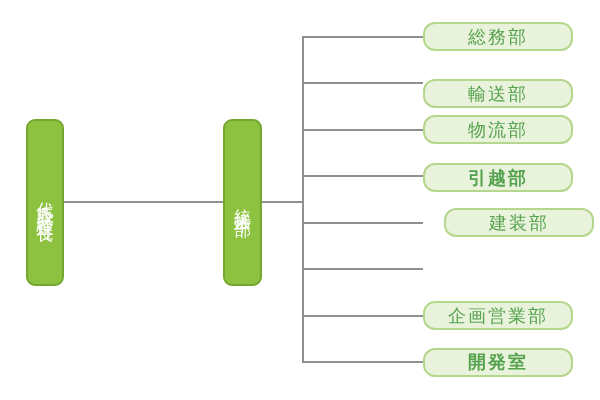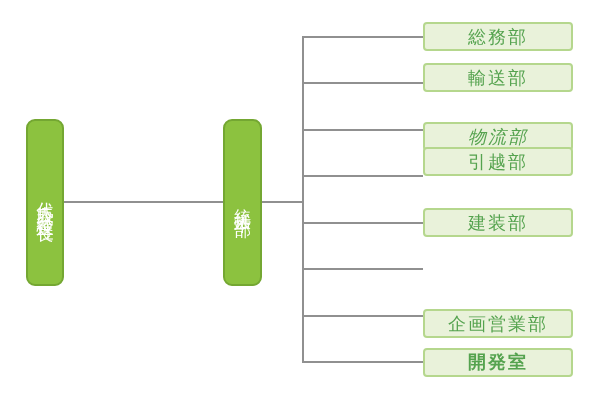--- a/index.html
+++ b/index.html
@@ -53,35 +53,35 @@
   .b1 { top: 35.5px; }  .b2 { top: 82px; }    .b3 { top: 128.5px; } .b4 { top: 175px; }
   .b5 { top: 221.5px; } .b6 { top: 268px; }   .b7 { top: 314.5px; } .b8 { top: 361px; }
   
   .leaf {
     position: absolute;
     left: 423px;
     width: 150px;
     height: 29px;
     background: var(--leaf-fill, #e9f2da);
     border: 2px solid var(--leaf-border, #b5d78d);
-    border-radius: 4px;
+    border-radius: 12px;
     box-sizing: border-box;
     display: flex;
     align-items: center;
     justify-content: center;
   }
   .leaf span {
     color: var(--leaf-text, #55a34f);
     font-size: 18px;
     letter-spacing: 2px;
     line-height: 1;
     white-space: nowrap;
   }
-  .d1 { top: 22px; }    .d2 { top: 63px; }  .d3 { top: 122px; font-style: italic; }   .d4 { top: 147px; }
-  .d5 { top: 208px; }   .d6 { top: 254.5px; } .d7 { top: 301px; margin-top: 8px; }   .d8 { top: 347.5px; font-weight: bold; }
+  .d1 { top: 22px; }    .d2 { top: 79px; }  .d3 { top: 115px; }   .d4 { top: 163px; font-weight: bold; }
+  .d5 { top: 208px; margin-left: 21px; }   .d6 { top: 254.5px; } .d7 { top: 301px; }   .d8 { top: 347.5px; font-weight: bold; }
 </style>
 </head>
 <body>
 
 <div class="canvas">
 
   <div class="vnode root-node">
     <span class="vtext">代表取締役社長</span>
   </div>
 

